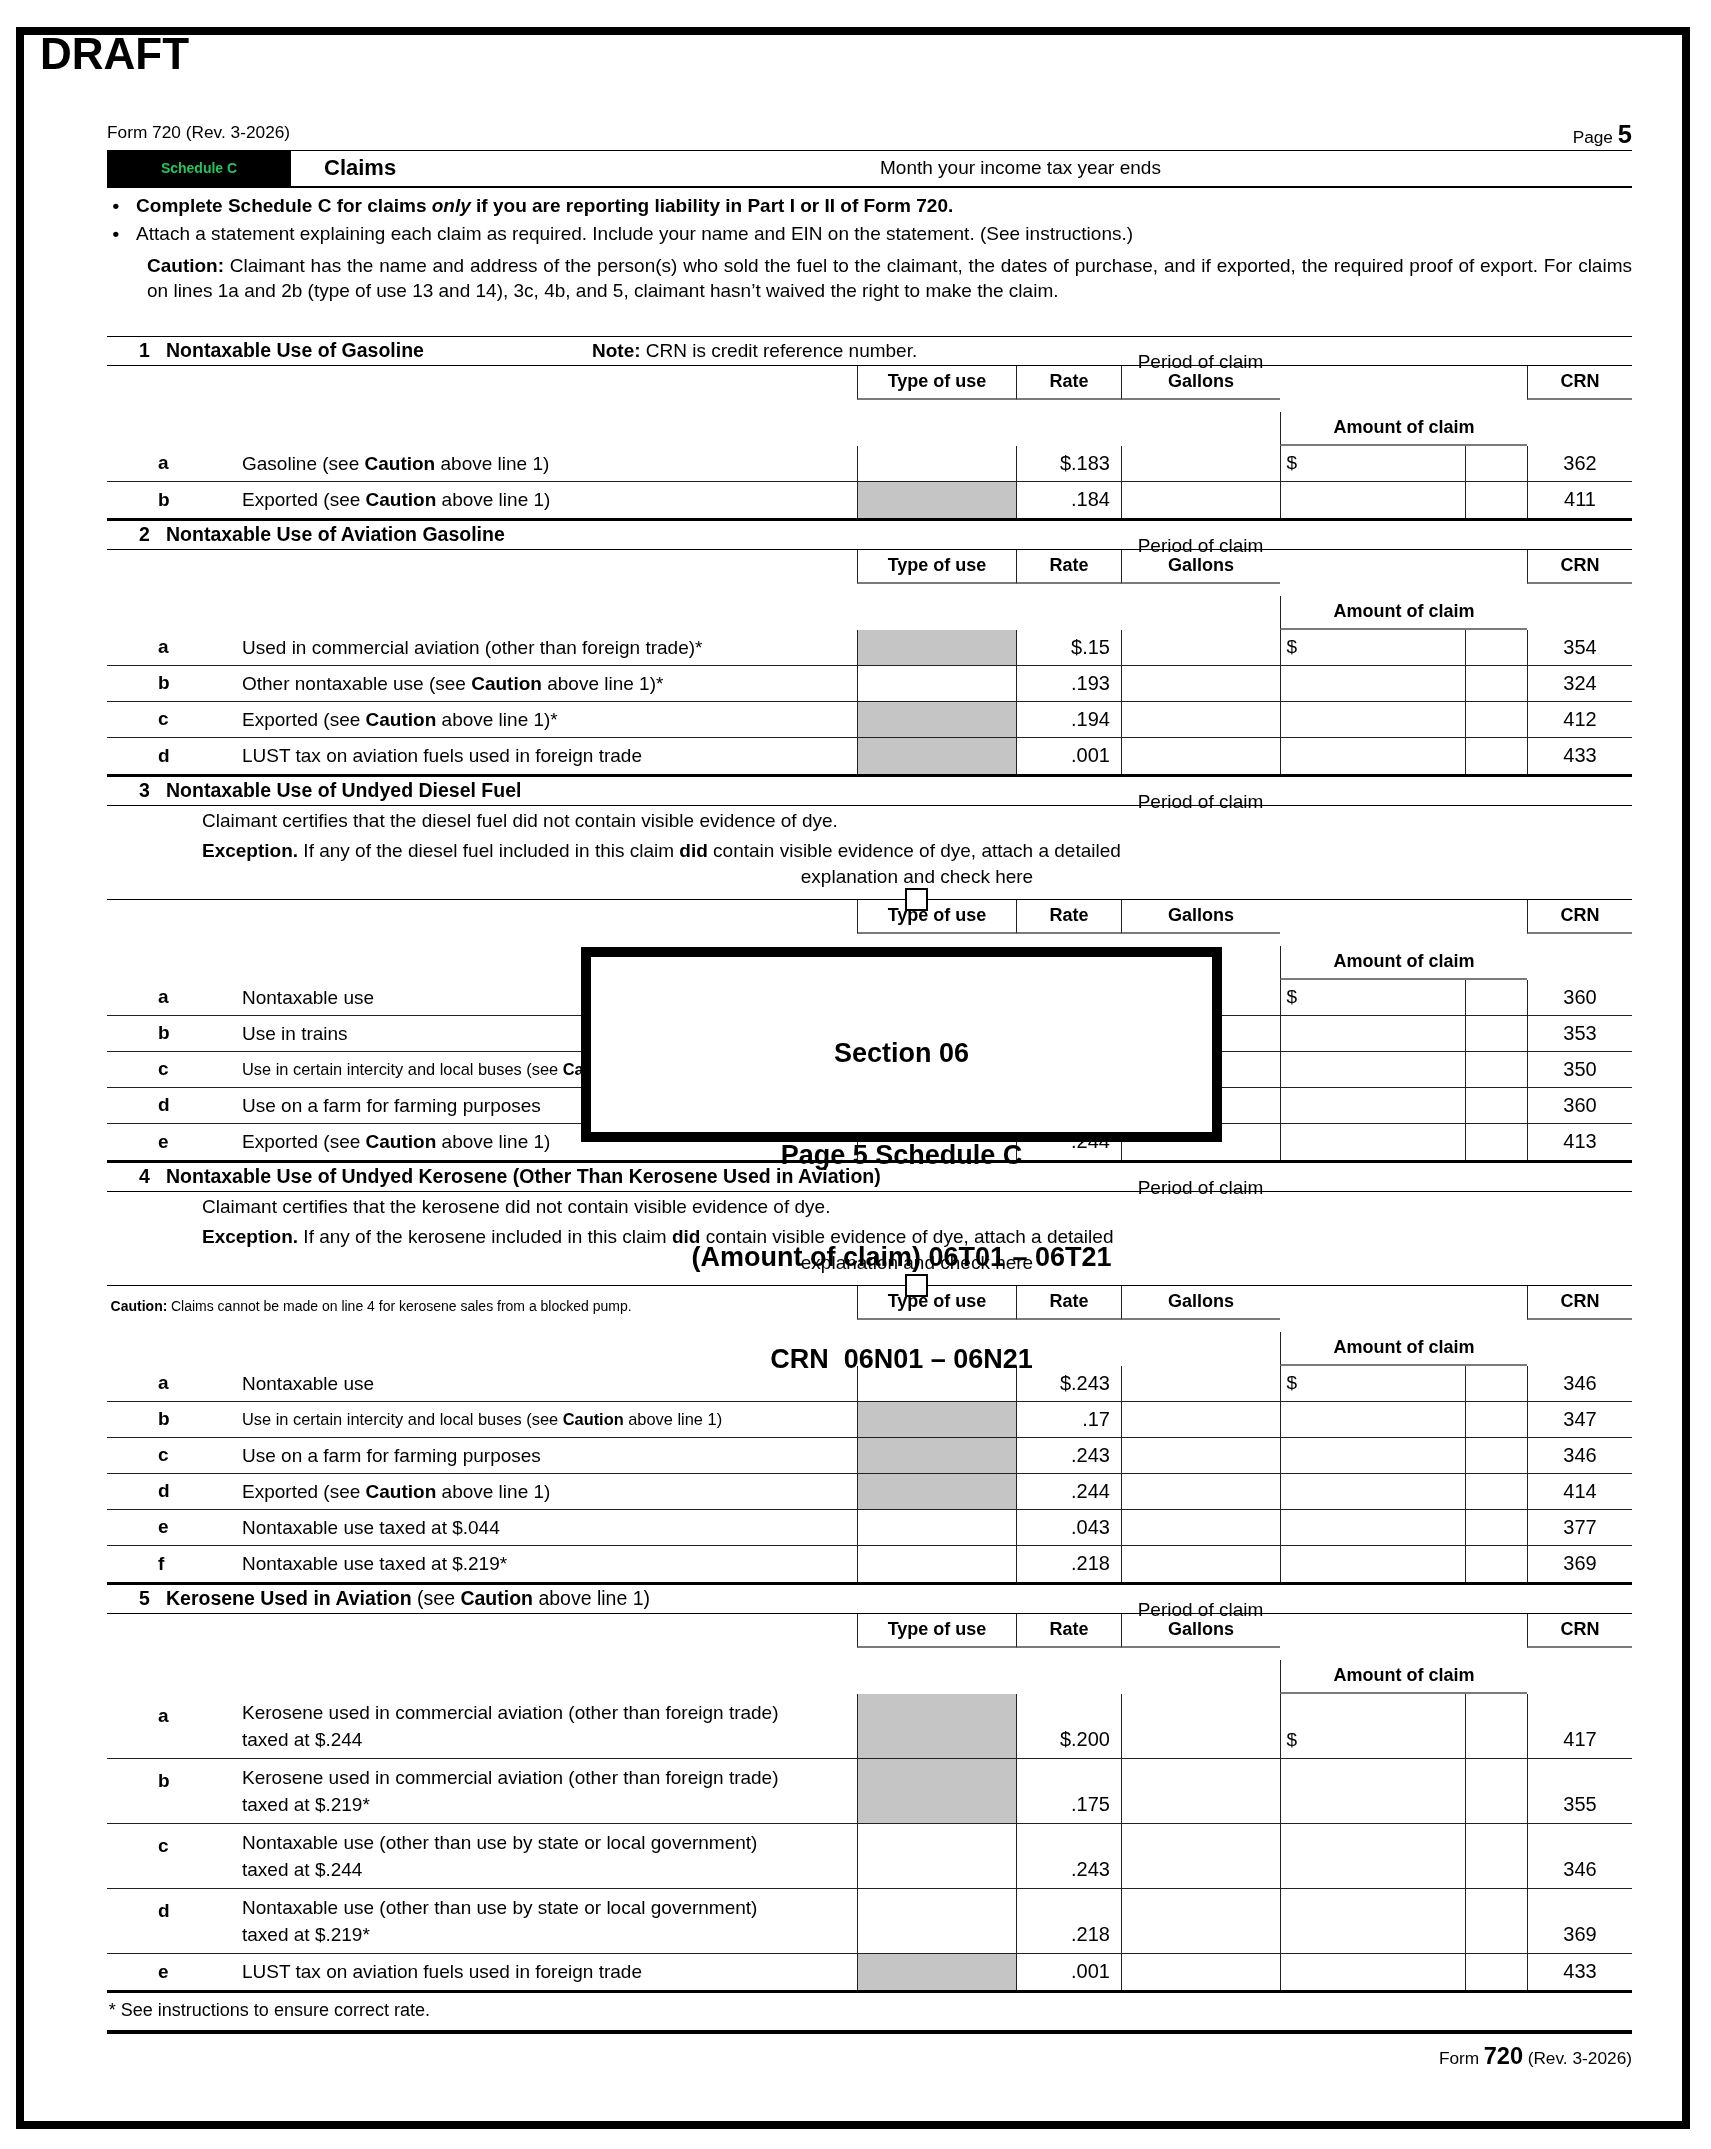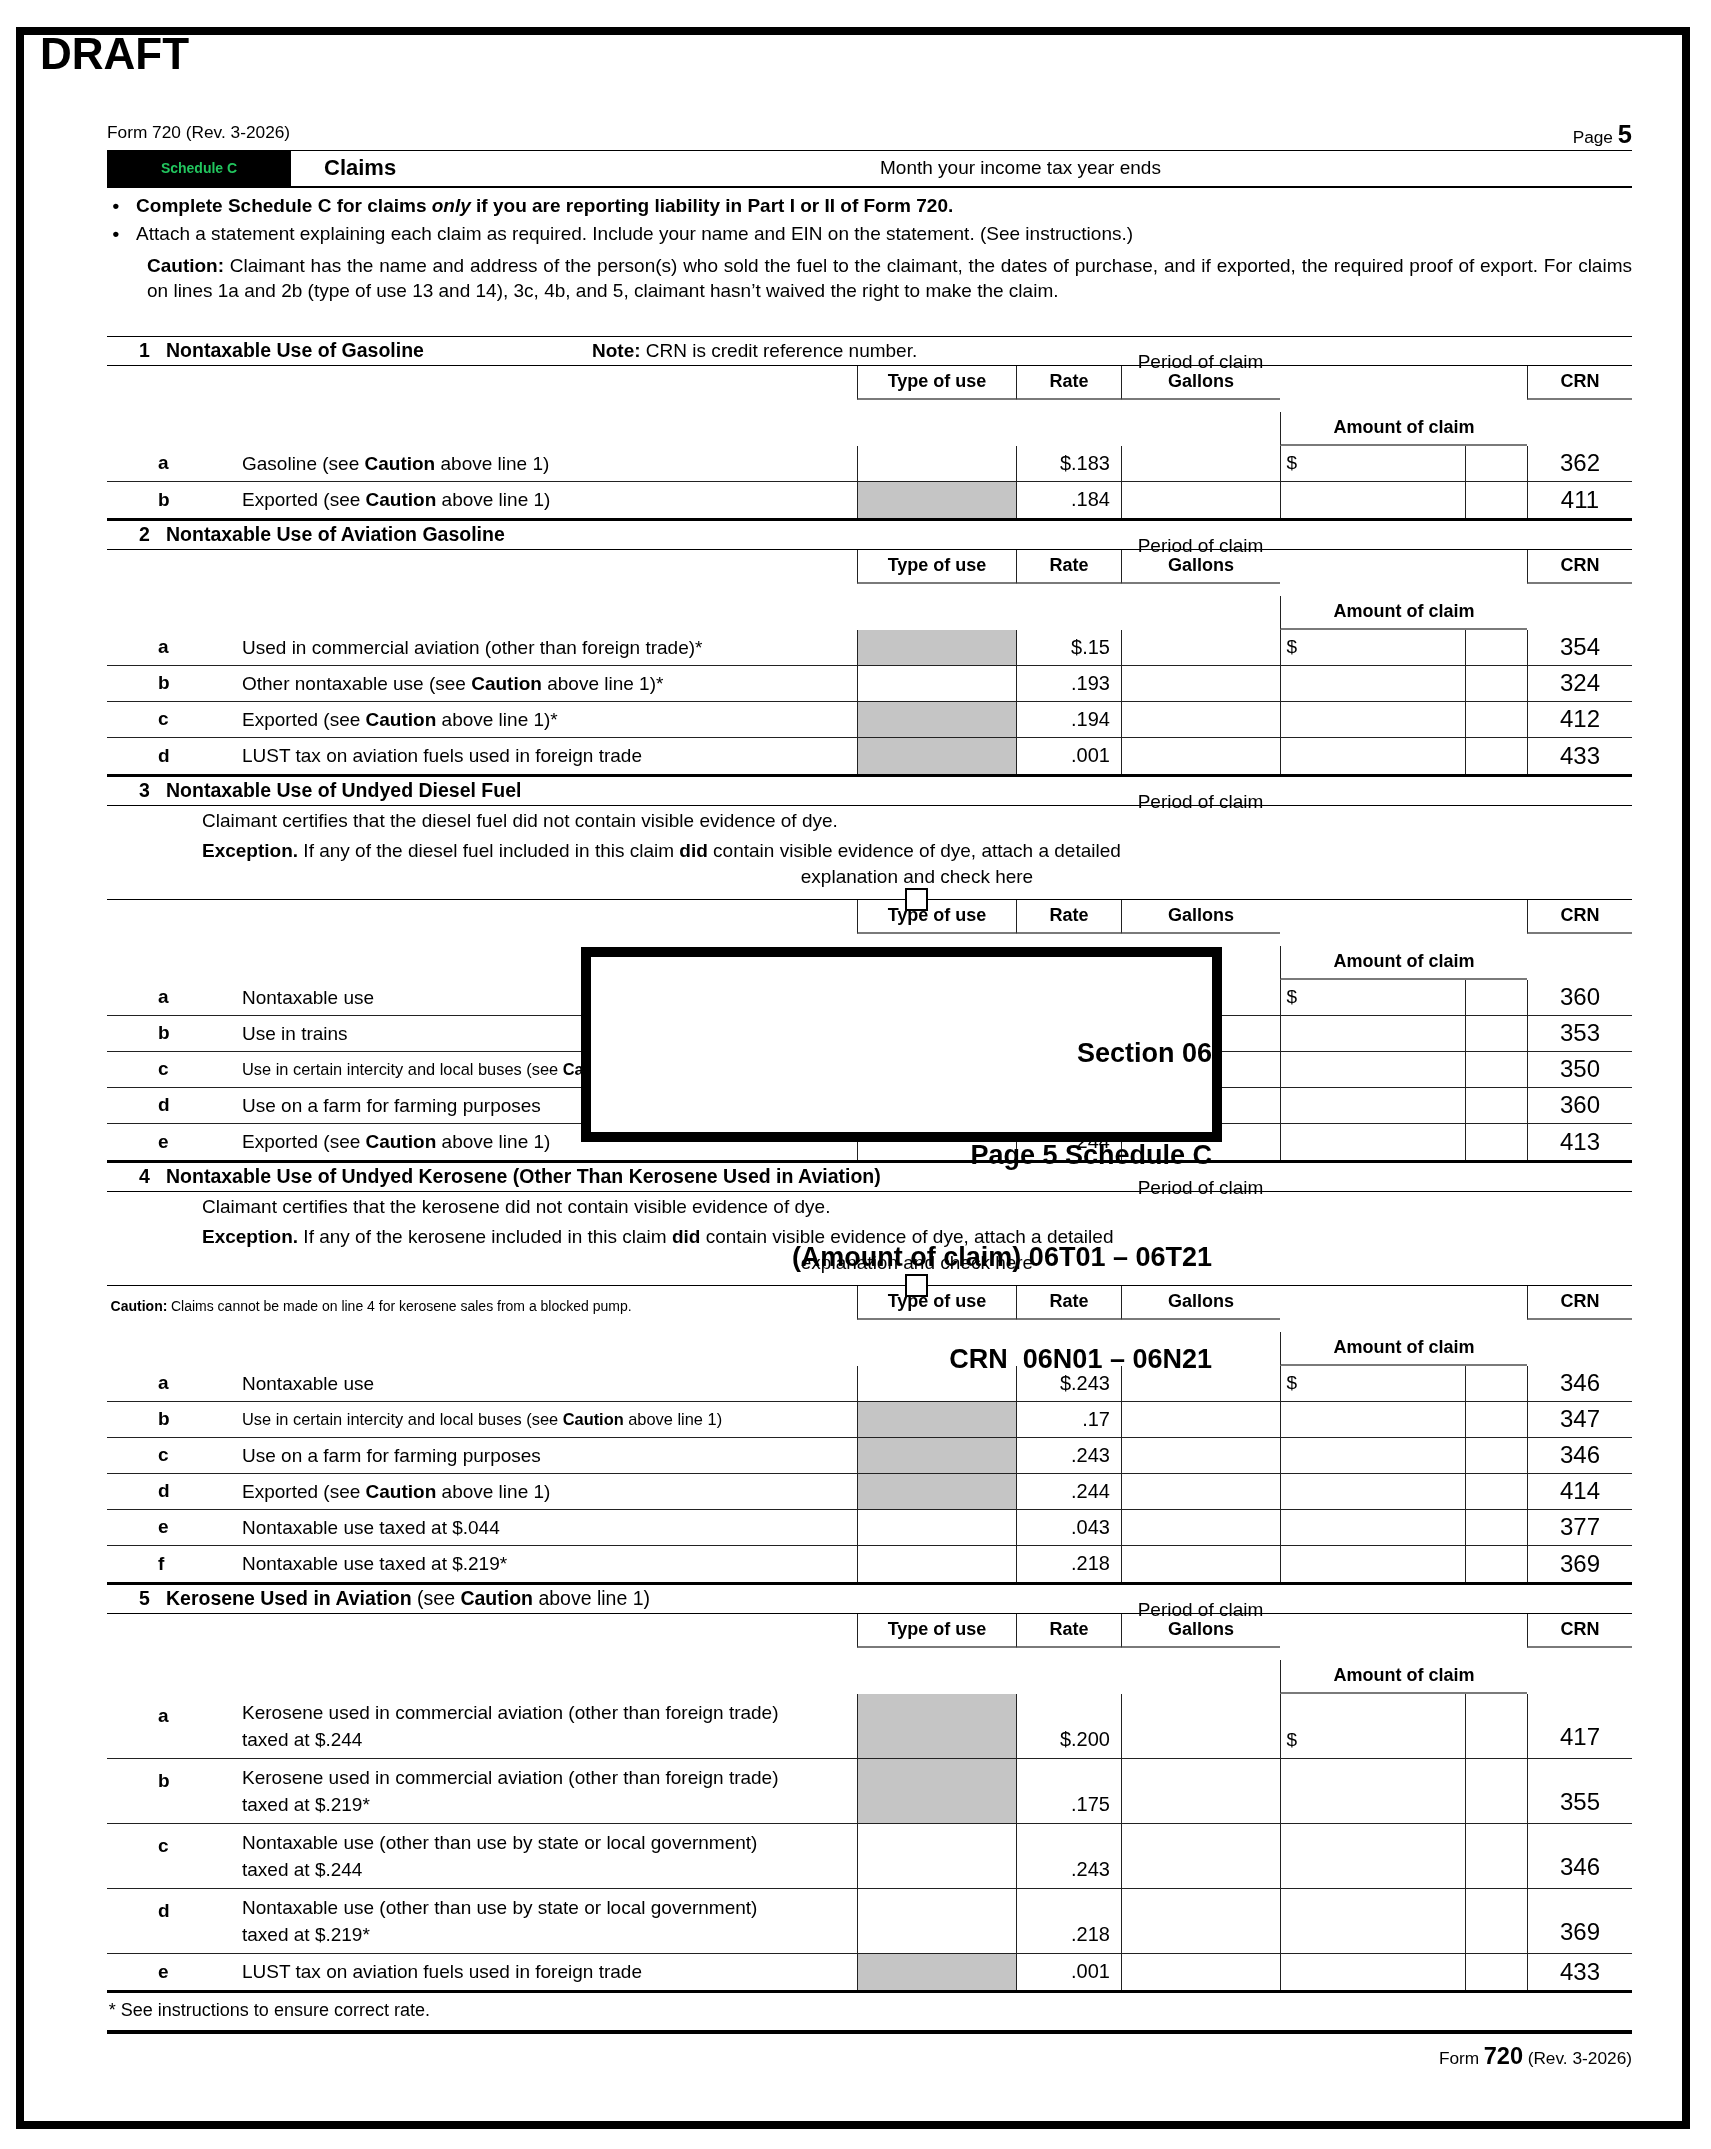--- a/index.html
+++ b/index.html
@@ -43,35 +43,35 @@
   .hd4{font-size:14px;padding-left:3.6px;align-items:flex-end;padding-bottom:5.5px;white-space:nowrap;}
   .hd4 b{margin-right:3.6px;}
   .hc{border-left:1.8px solid #222;border-bottom:2.7px solid #7a7a7a;justify-content:center;font-weight:bold;font-size:18px;height:34px;}
   .span2{grid-column:5 / 7;margin-top:46px;}
   .vt{border-left:1.8px solid #222;}
   .desc{position:relative;padding-left:95px;}
   .letter{position:absolute;left:51px;top:50%;transform:translateY(-50%);font-weight:bold;}
   .dtext{line-height:27px;margin-left:40px;}
   .small-desc{font-size:16.4px;}
   .rate-c{justify-content:flex-end;padding-right:11px;font-size:20px;}
-  .crn-c{justify-content:center;font-size:24px;}
+  .crn-c{justify-content:center;font-size:20px;}
   .amt-c{padding-left:5.5px;}
   .shaded{background:#c5c5c5;}
   .t2{height:65px;}
   .t2 .letter{top:11px;transform:none;}
   .t2 .dtext{max-width:545px;}
   .t2.vt{align-items:flex-end;padding-bottom:7.3px;}
   
   .footnote{font-size:18px;padding:7.3px 0 9px 1.8px;}
   .botrule{border-bottom:4.5px solid #000;}
   .footer{display:flex;justify-content:flex-end;align-items:baseline;margin-top:9px;font-size:17.3px;gap:4.5px;padding-bottom:27px;}
   .footer b{font-size:23.6px;}
   
   .overlay{position:absolute;left:474px;top:947px;width:641px;height:195px;background:#fff;border:10px solid #000;
-           box-sizing:border-box;z-index:5;text-align:right;font-weight:bold;font-size:27px;line-height:34px;padding-top:11px;white-space:pre;}
+           box-sizing:border-box;z-index:5;text-align:center;font-weight:bold;font-size:27px;line-height:34px;padding-top:11px;white-space:pre;}
 </style>
 </head>
 <body>
 
 <div class="page">
   <div class="frame"></div>
   <div class="draft">DRAFT</div>
 
   <div class="content">
     <div class="formref">Form 720 (Rev. 3-2026)</div>

